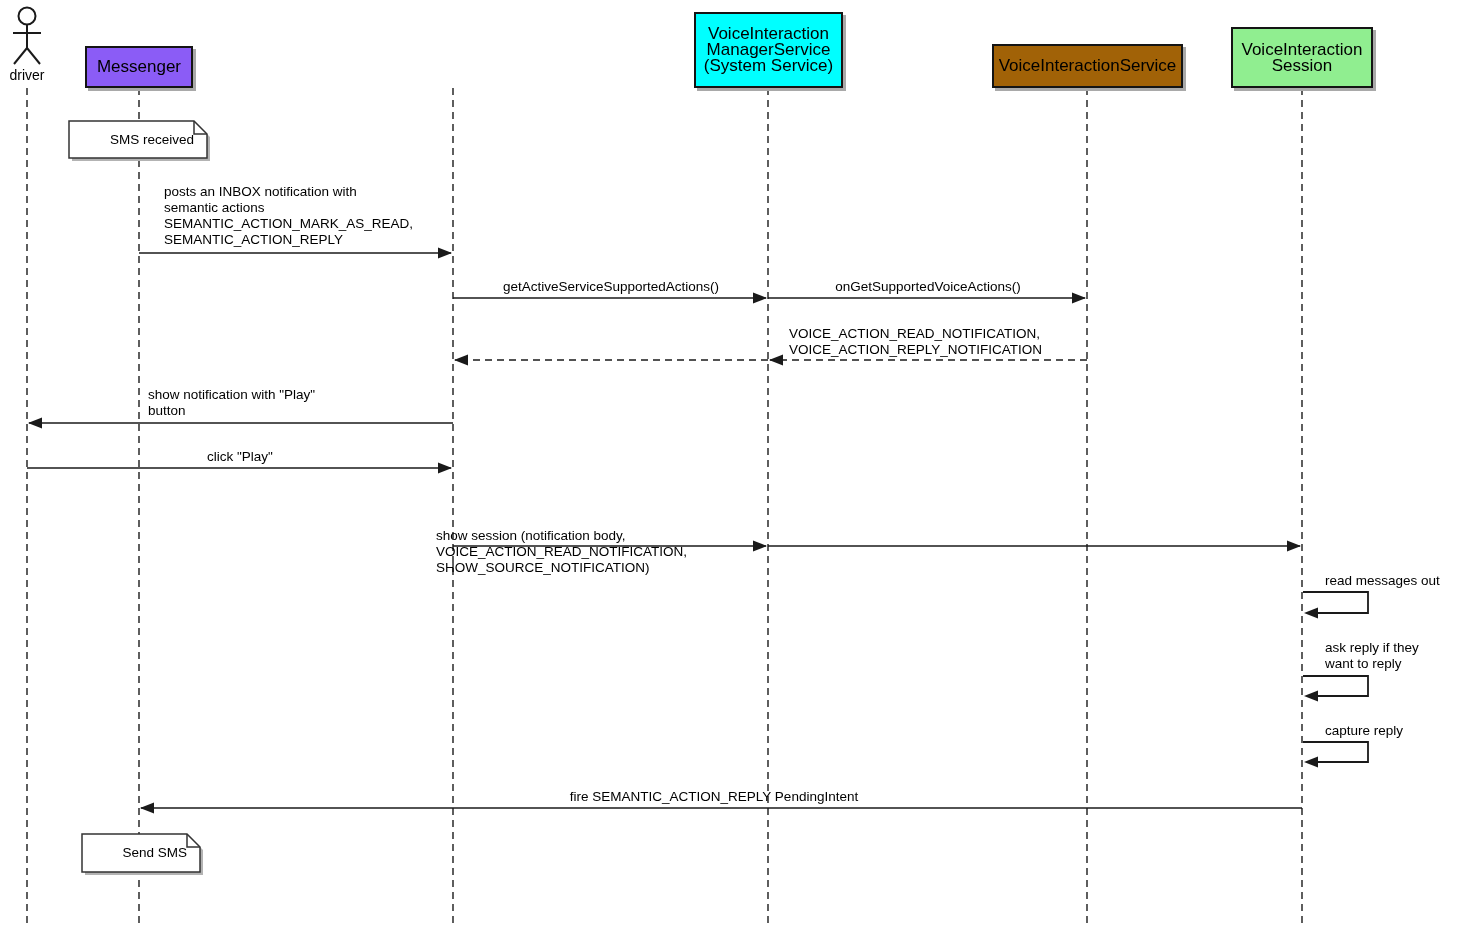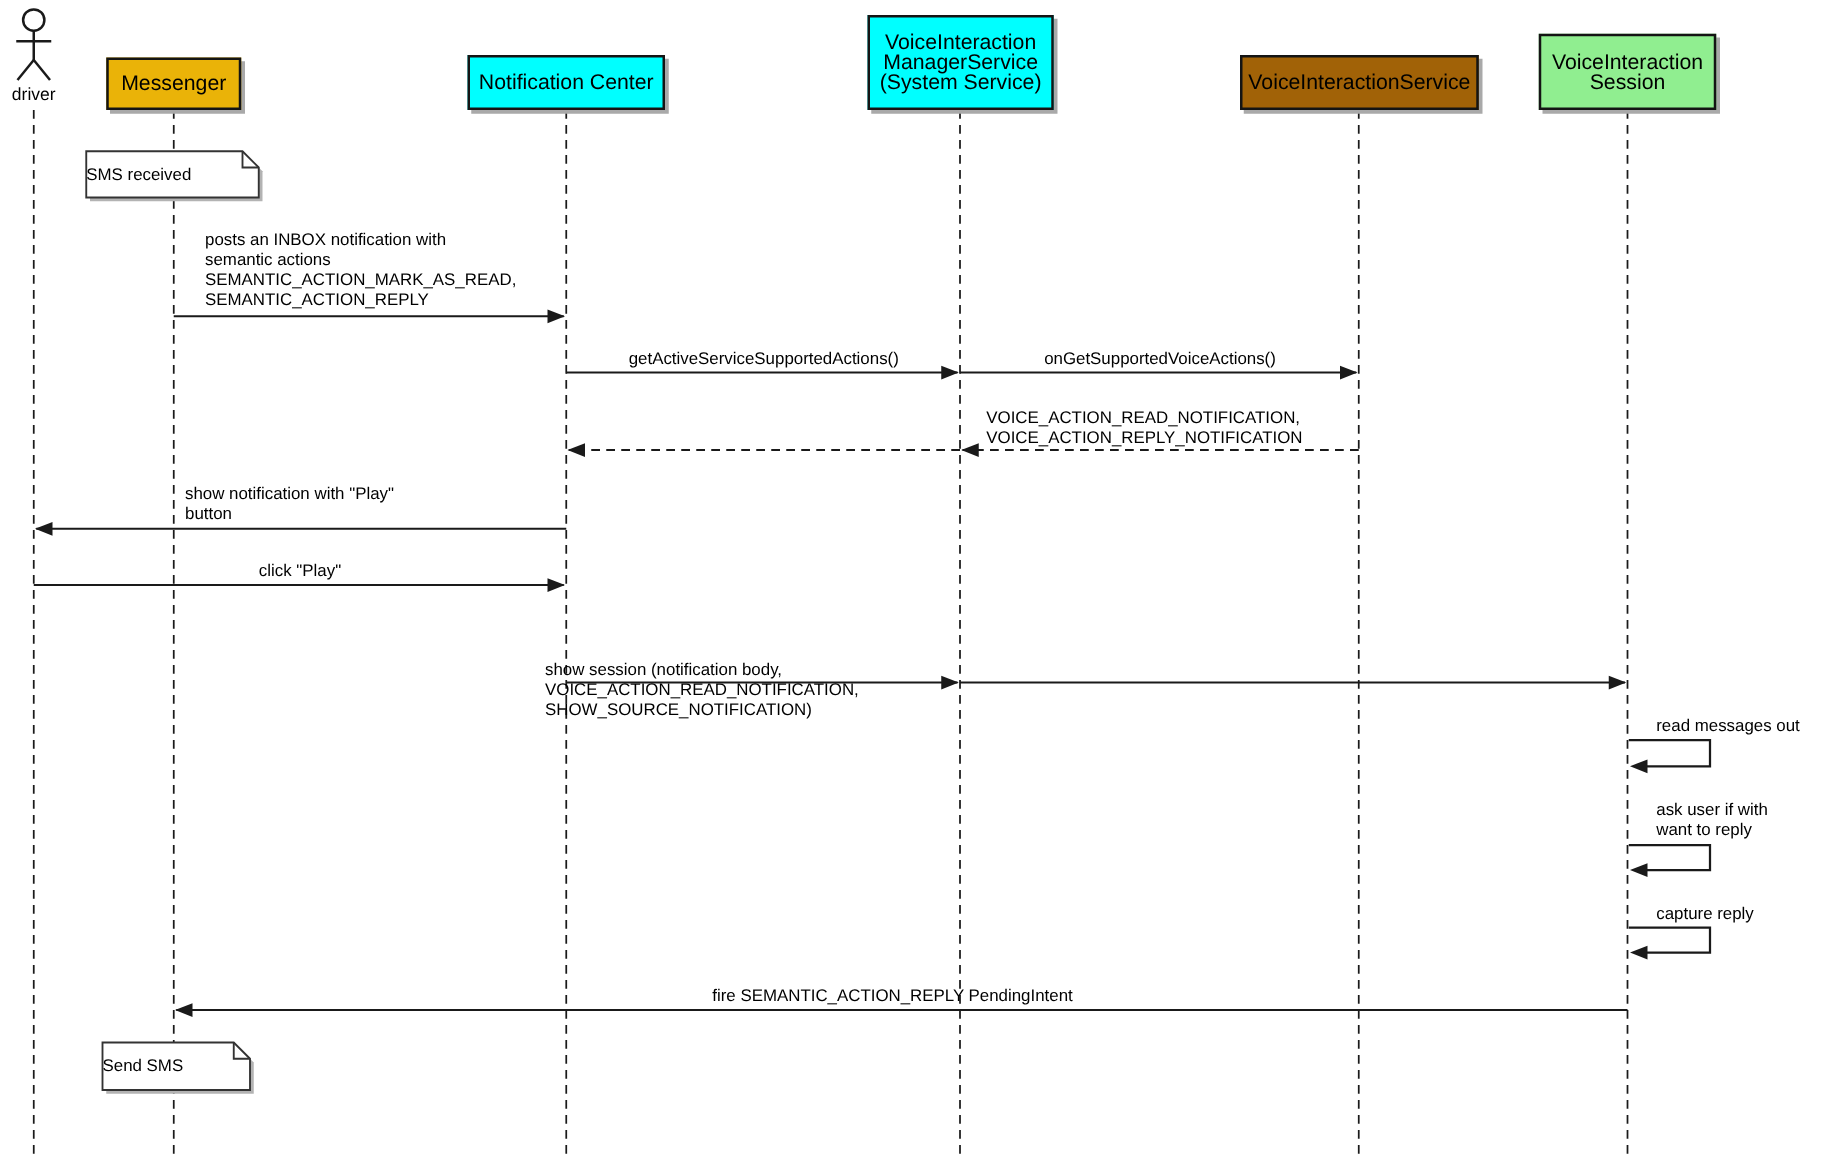--- a/index.html
+++ b/index.html
@@ -33,21 +33,21 @@
   }
   .msg-label.center { text-align: center; }
   .actor-label {
     position: absolute;
     text-align: center;
     font-size: 14px;
     line-height: 16px;
   }
   .note-label {
     position: absolute;
-    text-align: left;
+    text-align: right;
     font-size: 13.5px;
     line-height: 16px;
     white-space: nowrap;
   }
 </style>
 </head>
 <body>
 
 <div id="diagram">
   <svg id="links" width="1457" height="929">
@@ -89,25 +89,22 @@
       <line x1="1302" y1="808" x2="141" y2="808" stroke="#1a1a1a" stroke-width="1.6"></line>
       <polygon points="140,808 154,802.5 154,813.5" fill="#1a1a1a"></polygon>
       <polyline points="1303,592 1368,592 1368,613 1317,613" fill="none" stroke="#1a1a1a" stroke-width="1.8"></polyline>
       <polygon points="1304,613 1318,607.5 1318,618.5" fill="#1a1a1a"></polygon>
       <polyline points="1303,676 1368,676 1368,696 1317,696" fill="none" stroke="#1a1a1a" stroke-width="1.8"></polyline>
       <polygon points="1304,696 1318,690.5 1318,701.5" fill="#1a1a1a"></polygon>
       <polyline points="1303,742 1368,742 1368,762 1317,762" fill="none" stroke="#1a1a1a" stroke-width="1.8"></polyline>
       <polygon points="1304,762 1318,756.5 1318,767.5" fill="#1a1a1a"></polygon>
     </svg>
 <div class="actor-label" style="left: -13px; top: 67px; width: 80px;">driver</div>
-    <div class="pbox" style="left: 85px; top: 46px; width: 108px; height: 42px; background: #eab308;">
+    <div class="pbox" style="left: 85px; top: 46px; width: 108px; height: 42px; background: #8b5cf6;">
       <div>Messenger</div>
-    </div>
-    <div class="pbox" style="left: 374px; top: 44px; width: 158px; height: 44px; background: rgb(0, 255, 255);">
-      <div>Notification Center</div>
     </div>
     <div class="pbox" style="left: 694px; top: 12px; width: 149px; height: 76px; background: rgb(0, 255, 255);">
       <div>VoiceInteraction</div>
       <div>ManagerService</div>
       <div>(System Service)</div>
     </div>
     <div class="pbox" style="left: 992px; top: 44px; width: 191px; height: 44px; background: #a16207;">
       <div>VoiceInteractionService</div>
     </div>
     <div class="pbox" style="left: 1231px; top: 27px; width: 142px; height: 61px; background: rgb(144, 238, 144);">
@@ -144,19 +141,19 @@
       <div>VOICE_ACTION_READ_NOTIFICATION,</div>
       <div>SHOW_SOURCE_NOTIFICATION)</div>
     </div>
     <div class="msg-label center" style="top: 789px; left: 714px; transform: translateX(-50%);">
       <div>fire SEMANTIC_ACTION_REPLY PendingIntent</div>
     </div>
     <div class="msg-label" style="left: 1325px; top: 573px;">
       <div>read messages out</div>
     </div>
     <div class="msg-label" style="left: 1325px; top: 640px;">
-      <div>ask user if with</div>
+      <div>ask reply if they</div>
       <div>want to reply</div>
     </div>
     <div class="msg-label" style="left: 1325px; top: 723px;">
       <div>capture reply</div>
     </div>
   </div>
 
 </body></html>

